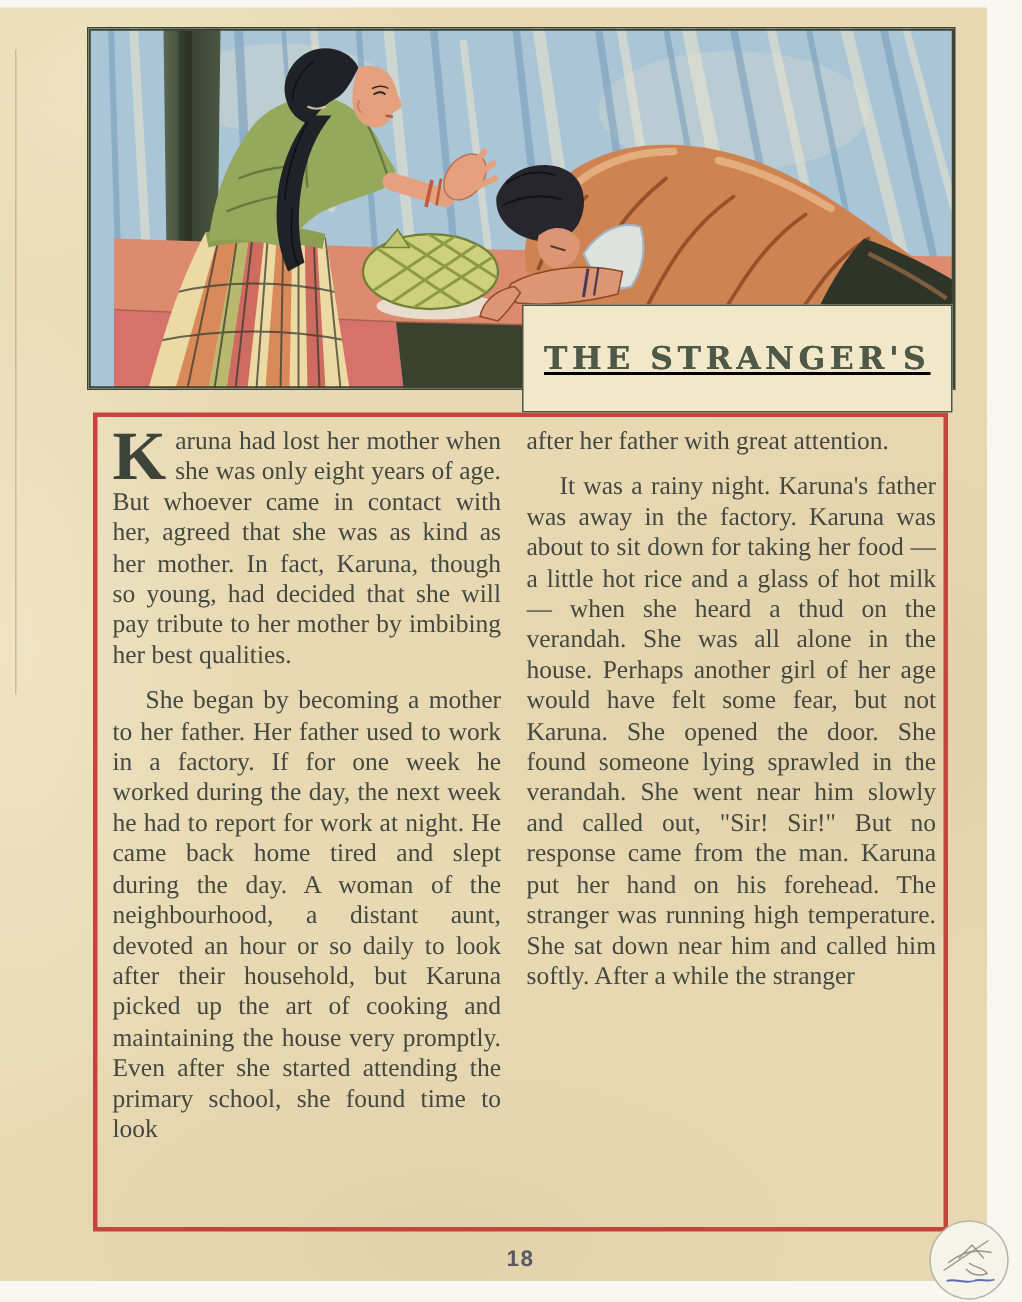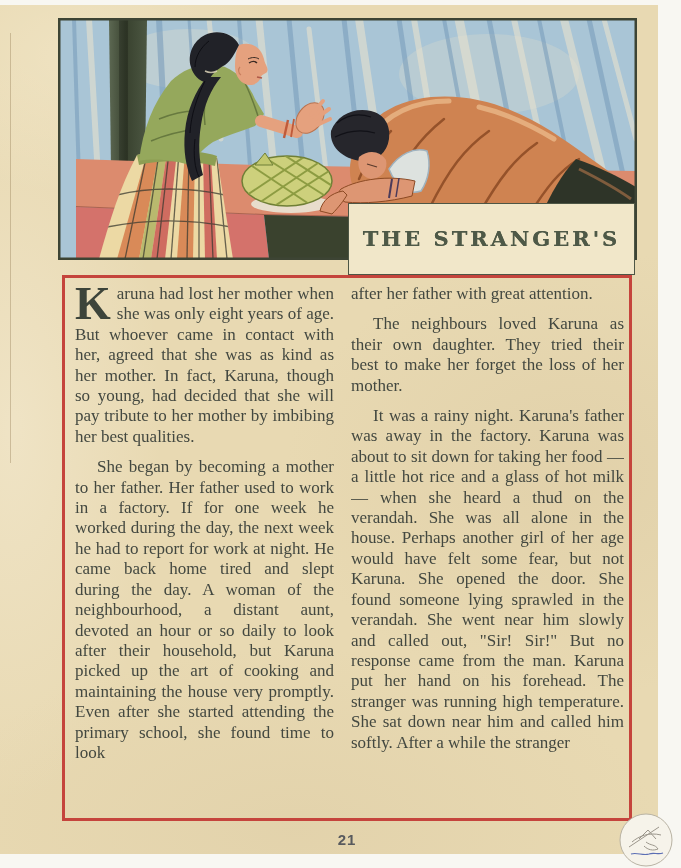--- a/index.html
+++ b/index.html
@@ -23,21 +23,21 @@
   }
   .illustration{
     position:absolute;left:58px;top:13px;width:577px;height:240px;
     border:1.5px solid #3d4434;box-sizing:content-box;
   }
   .illustration svg{display:block;width:577px;height:240px;}
   .title-box{
     position:absolute;left:348px;top:198px;width:287px;height:72px;
     background:#f1e7c9;border:1.5px solid #4d5645;box-sizing:border-box;
     display:flex;flex-direction:column;align-items:center;justify-content:center;
-    gap:0;z-index:5;
+    gap:0;z-index:5;text-decoration:underline;
   }
   .title-line{
     font-family:"DejaVu Serif", serif;font-weight:bold;
     font-size:21px;letter-spacing:3px;color:#4e5947;line-height:1.1;
     text-shadow:0 0 0.4px #4e5947;
   }
   .text-box{
     position:absolute;left:62px;top:270px;width:570px;height:546px;
     border:3px solid #c5443c;box-sizing:border-box;
     display:flex;gap:17px;padding:6px 5px 4px 10px;overflow:hidden;
@@ -240,26 +240,25 @@
     <div class="title-line">THE STRANGER'S</div>
   </div>
 
   <div class="text-box">
     <div class="col col-left">
       <p class="para first"><span class="dropcap">K</span><span>aruna had lost her mother when she was only eight years of age. But whoever came in contact with her, agreed that she was as kind as her mother. In fact, Karuna, though so young, had decided that she will pay tribute to her mother by imbibing her best qualities.</span></p>
       <p class="para indent">She began by becoming a mother to her father. Her father used to work in a factory. If for one week he worked during the day, the next week he had to report for work at night. He came back home tired and slept during the day. A woman of the neighbourhood, a distant aunt, devoted an hour or so daily to look after their household, but Karuna picked up the art of cooking and maintaining the house very promptly. Even after she started attending the primary school, she found time to look</p>
     </div>
     <div class="col col-right">
       <p class="para cont">after her father with great attention.</p>
-      <p class="para indent">The neighbours loved Karuna as their own daughter. They tried their best to make her forget the loss of her mother.</p>
       <p class="para indent">It was a rainy night. Karuna's father was away in the factory. Karuna was about to sit down for taking her food — a little hot rice and a glass of hot milk — when she heard a thud on the verandah. She was all alone in the house. Perhaps another girl of her age would have felt some fear, but not Karuna. She opened the door. She found someone lying sprawled in the verandah. She went near him slowly and called out, "Sir! Sir!" But no response came from the man. Karuna put her hand on his forehead. The stranger was running high temperature. She sat down near him and called him softly. After a while the stranger</p>
     </div>
   </div>
 
-  <div class="page-number">21</div>
+  <div class="page-number">18</div>
 </div>
 
 <div class="stamp">
   <svg viewBox="0 0 56 56" xmlns="http://www.w3.org/2000/svg">
     <circle cx="28" cy="28" r="26" fill="#f6f3ea" stroke="#b9b3a4" stroke-width="1"></circle>
     <g stroke="#8a857a" stroke-width="1" fill="none" opacity="0.85">
       <path d="M11,35 L41,15"></path>
       <path d="M14,30 C21,24 31,20 43,23"></path>
       <path d="M21,27 L30,18 L38,27"></path>
       <path d="M28,30 C33,34 37,32 40,37 C35,39 30,38 26,34"></path>

